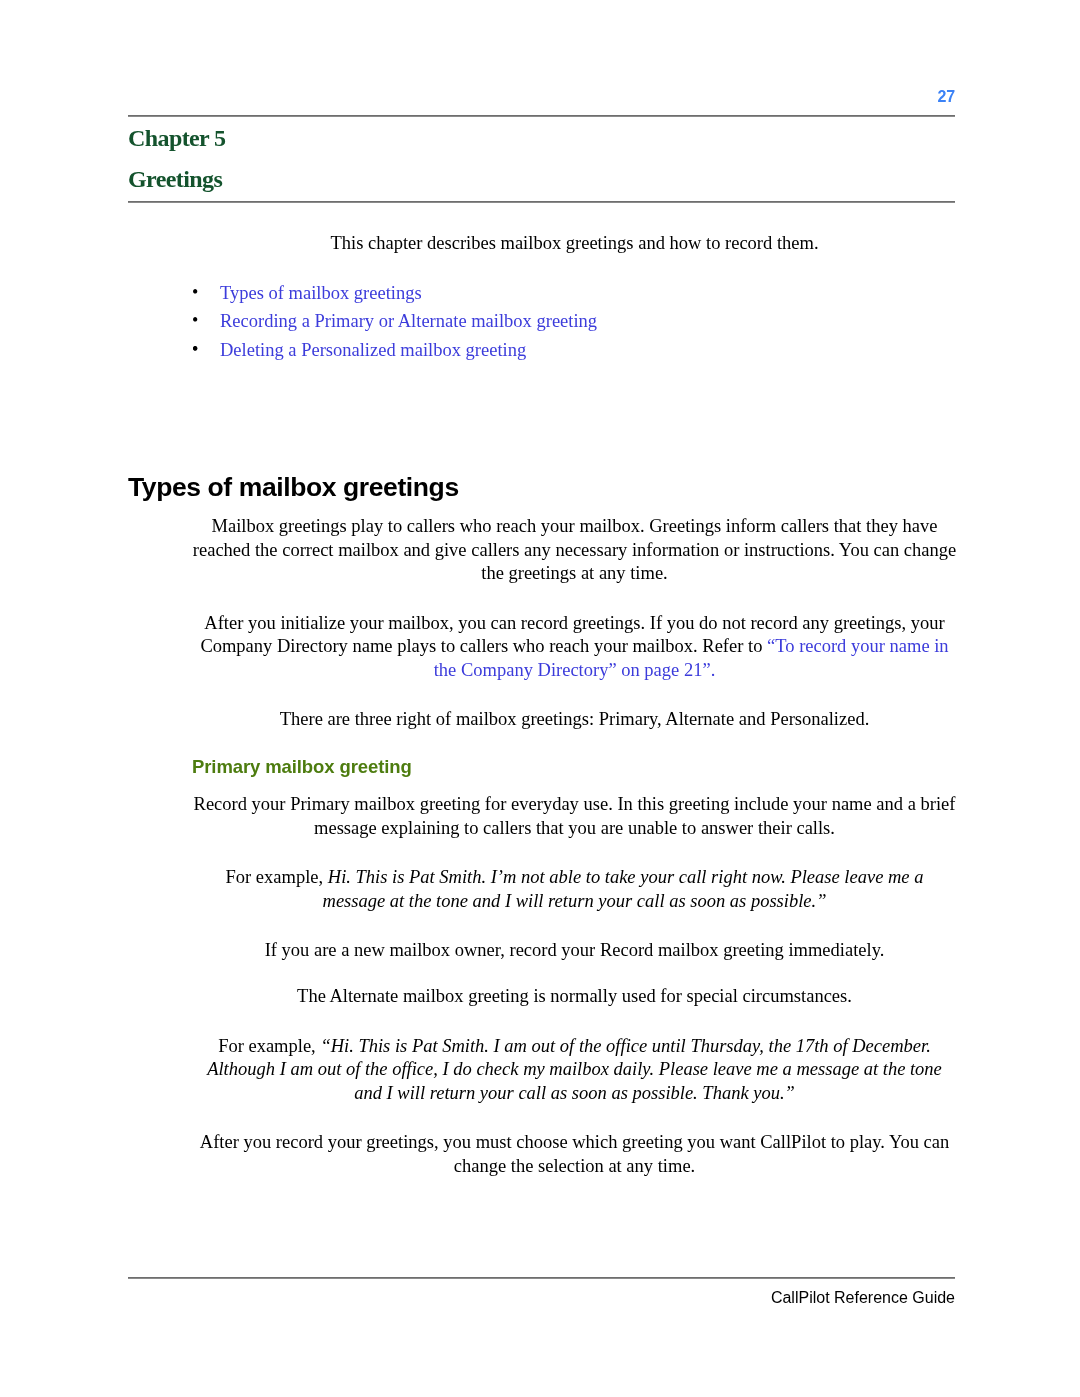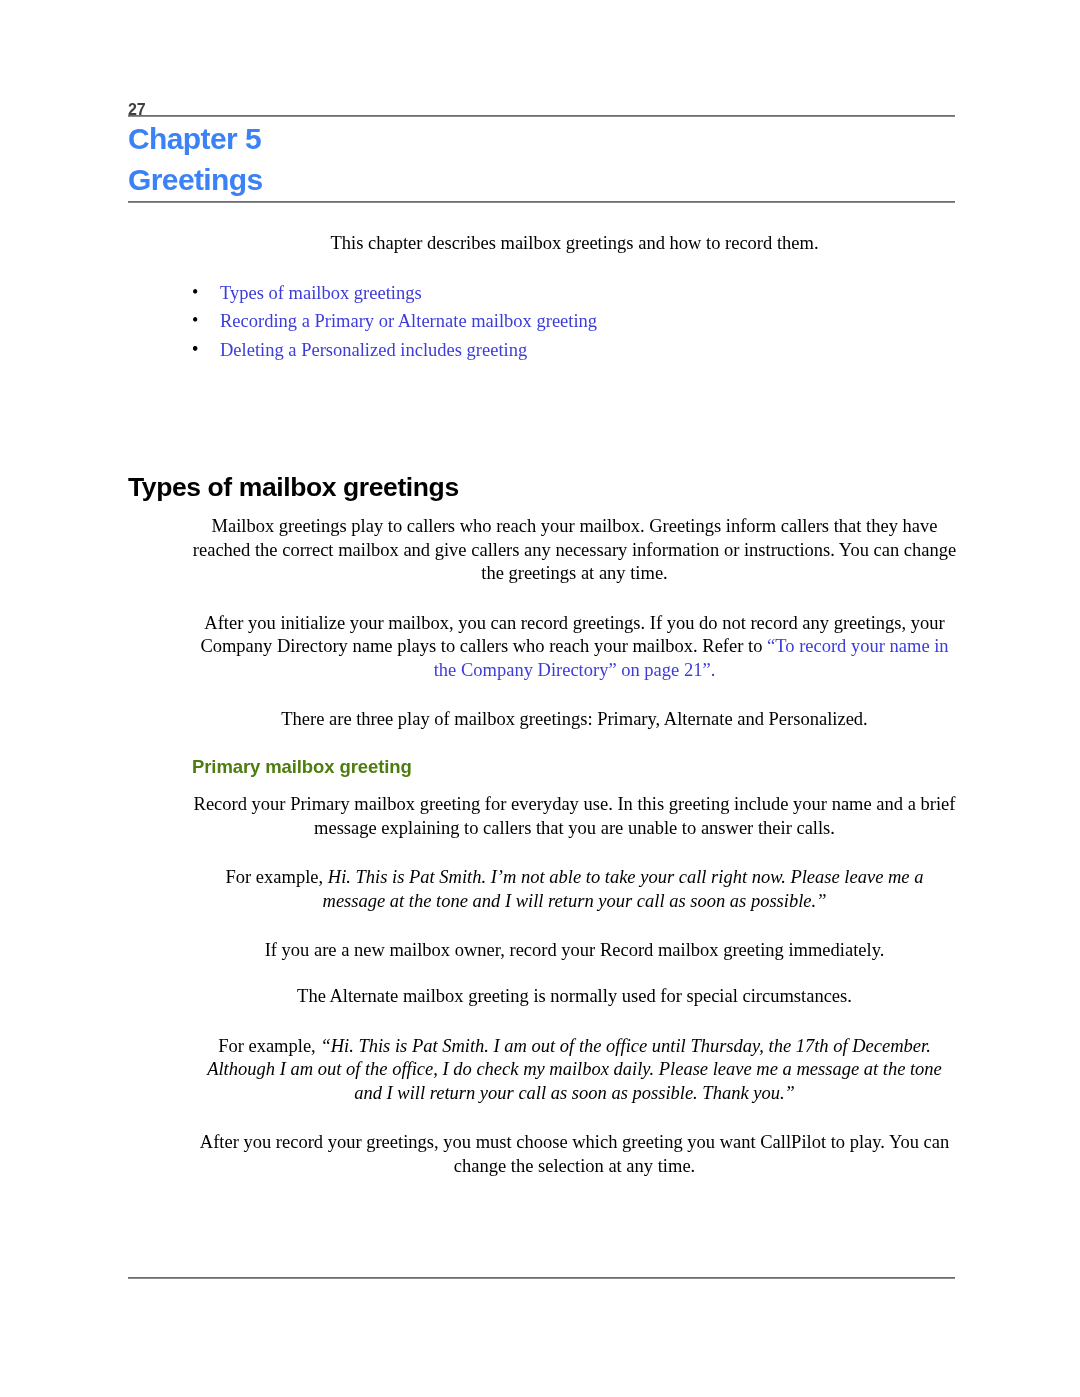--- a/index.html
+++ b/index.html
@@ -23,26 +23,26 @@
     width: 1080px;
     height: 1397px;
   }
 
   
   .page-number {
     position: absolute;
     left: 128px;
     top: 88px;
     width: 827px;
+    text-align: right;
     font-family: "Liberation Sans", "DejaVu Sans", sans-serif;
     font-weight: bold;
     font-size: 16px;
     letter-spacing: -0.2px;
-    color: #404040;
-    margin-top: 13px;
+    color: #3b82f6;
   }
 
   .rule {
     position: absolute;
     left: 128px;
     width: 827px;
     height: 2px;
     background: #8a8a8a;
     border-top: 1px solid #6e6e6e;
     box-sizing: border-box;
@@ -51,26 +51,26 @@
   .rule-chapter{ top: 201px; }
   .rule-footer { top: 1277px; }
 
   .chapter-block {
     position: absolute;
     left: 128px;
     top: 118px;
     width: 827px;
   }
   .chapter-line {
-    font-family: Liberation Sans, sans-serif;
-    font-weight: bold;
-    font-size: 30px;
+    font-family: Liberation Serif, serif;
+    font-weight: bold;
+    font-size: 24px;
     line-height: 41px;
     letter-spacing: -0.6px;
-    color: #3b82f6;
+    color: #14532d;
     white-space: nowrap;
   }
 
   
   .body-col {
     position: absolute;
     left: 192px;
     top: 232px;
     width: 765px;
   }
@@ -171,41 +171,42 @@
       </li>
       <li>
         <span class="bullet">•</span>
         <a class="xref" href="#">Recording a Primary or Alternate mailbox greeting</a>
       </li>
       <li>
         <span class="bullet">•</span>
       </li>
       <li>
         <span class="bullet">•</span>
-        <a class="xref" href="#">Deleting a Personalized includes greeting</a>
+        <a class="xref" href="#">Deleting a Personalized mailbox greeting</a>
       </li>
     </ul>
   </div>
 
   <h2 class="section-heading" style="top:472px;">Types of mailbox greetings</h2>
 
   <div class="body-col" style="top:515px;">
     <p class="para">Mailbox greetings play to callers who reach your mailbox. Greetings inform callers that they have reached the correct mailbox and give callers any necessary information or instructions. You can change the greetings at any time.</p>
     <p class="para"><span>After you initialize your mailbox, you can record greetings. If you do not record any greetings, your Company Directory name plays to callers who reach your mailbox. Refer to </span><a class="xref" href="#">“To record your name in the Company Directory” on page 21”.</a></p>
-    <p class="para">There are three play of mailbox greetings: Primary, Alternate and Personalized.</p>
+    <p class="para">There are three right of mailbox greetings: Primary, Alternate and Personalized.</p>
   </div>
 
   <div class="body-col" style="top:756px;">
     <h3 class="sub-heading">Primary mailbox greeting</h3>
     <p class="para">Record your Primary mailbox greeting for everyday use. In this greeting include your name and a brief message explaining to callers that you are unable to answer their calls.</p>
     <p class="para"><span>For example, </span><em class="example">Hi. This is Pat Smith. I’m not able to take your call right now. Please leave me a message at the tone and I will return your call as soon as possible.”</em></p>
     <p class="para">If you are a new mailbox owner, record your Record mailbox greeting immediately.</p>
   </div>
 
   <div class="body-col" style="top:985px;">
     <p class="para">The Alternate mailbox greeting is normally used for special circumstances.</p>
     <p class="para"><span>For example, </span><em class="example">“Hi. This is Pat Smith. I am out of the office until Thursday, the 17th of December. Although I am out of the office, I do check my mailbox daily. Please leave me a message at the tone and I will return your call as soon as possible. Thank you.”</em></p>
     <p class="para">After you record your greetings, you must choose which greeting you want CallPilot to play. You can change the selection at any time.</p>
   </div>
 
   <div class="rule rule-footer"></div>
+  <div class="footer-text">CallPilot Reference Guide</div>
 
 </div>
 
 </body></html>

